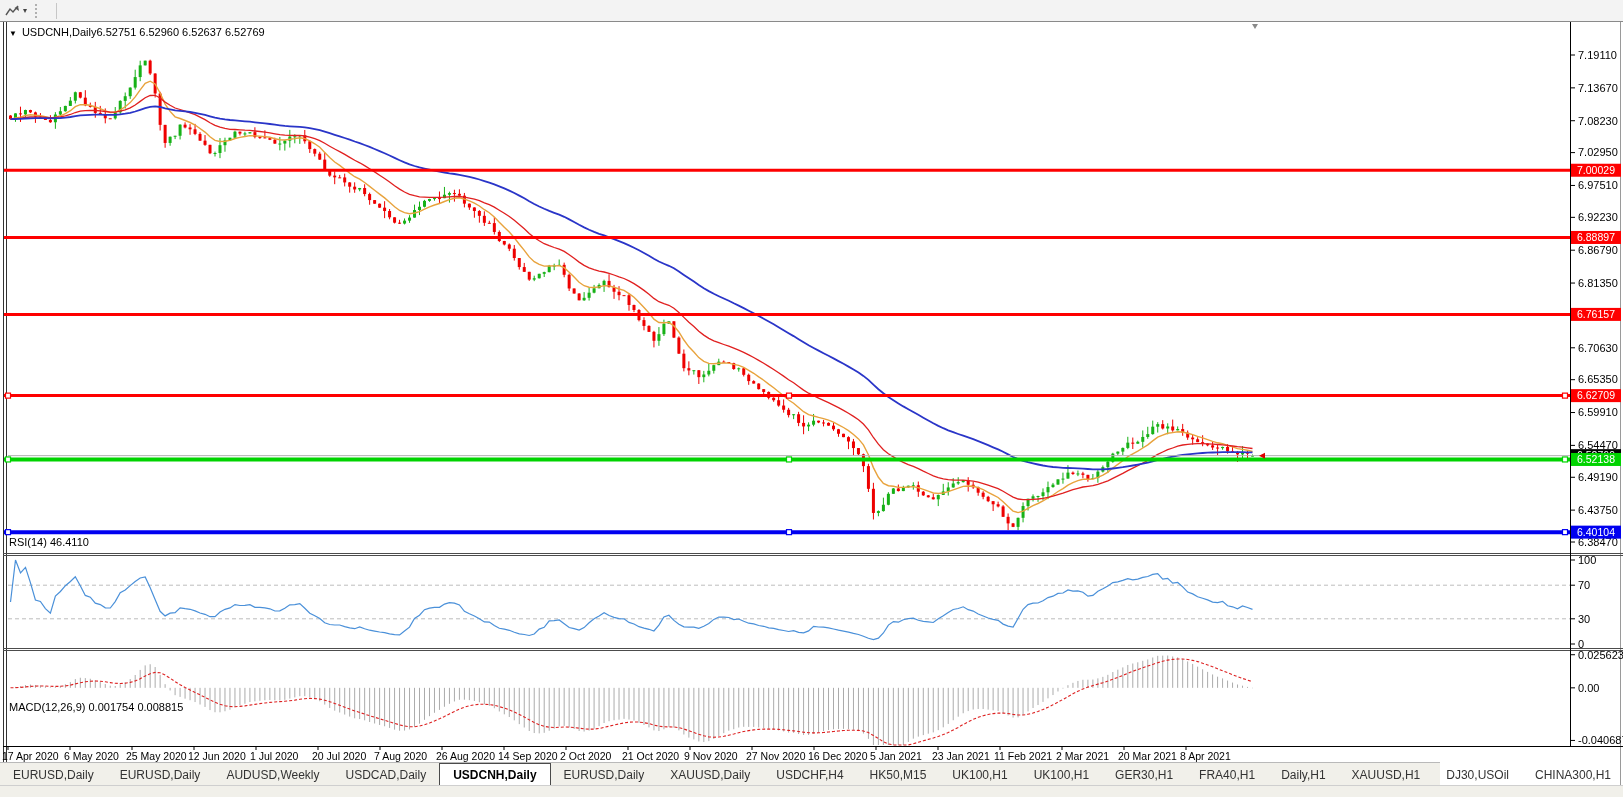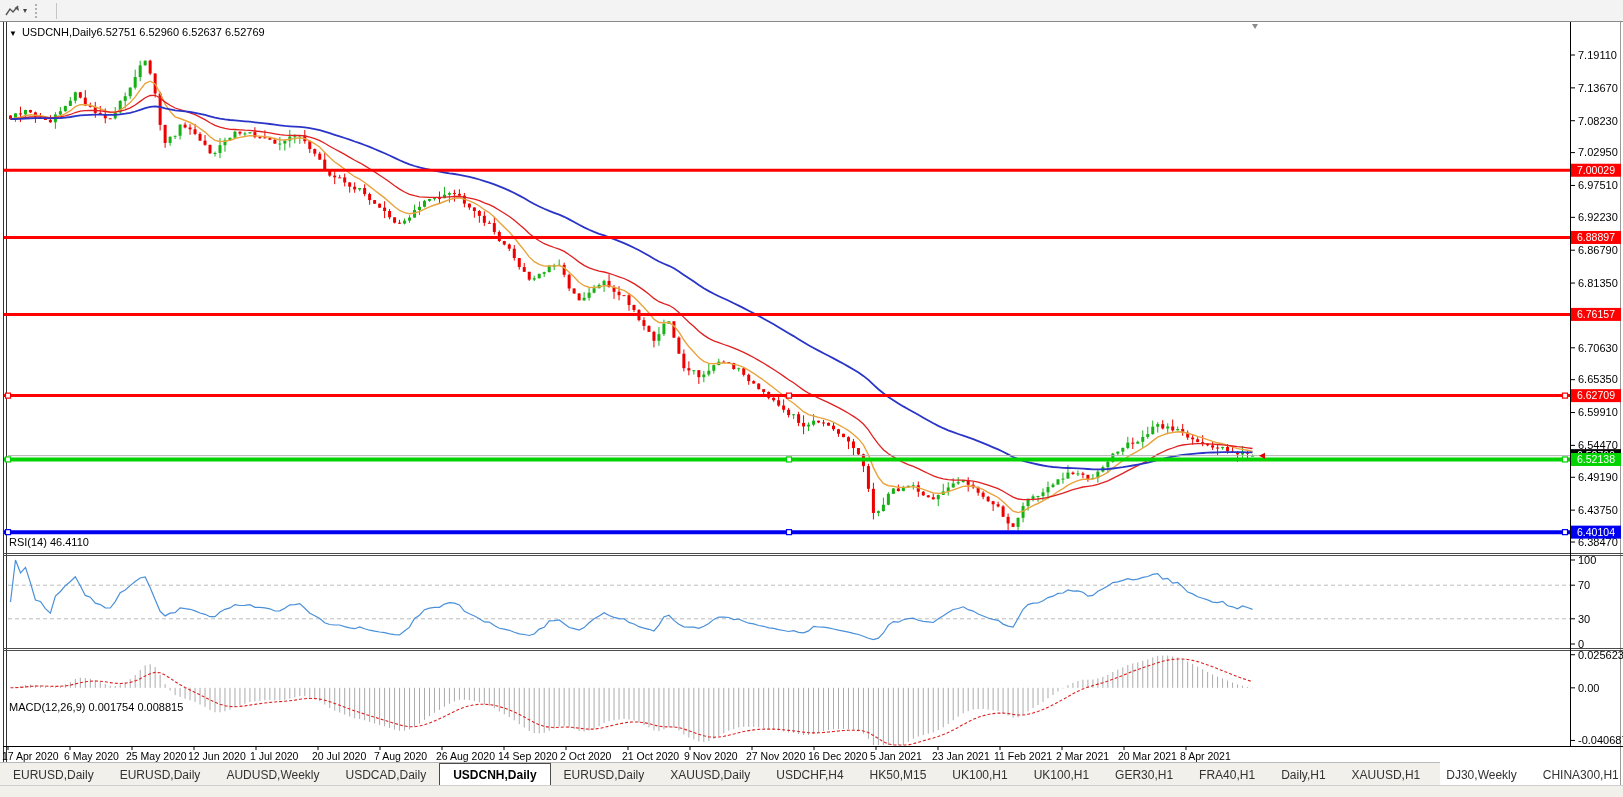--- a/index.html
+++ b/index.html
@@ -998,21 +998,21 @@
       <div class="tab">UK100,H1</div>
       <div class="tabsep"></div>
       <div class="tab">GER30,H1</div>
       <div class="tabsep"></div>
       <div class="tab">FRA40,H1</div>
       <div class="tabsep"></div>
       <div class="tab">Daily,H1</div>
       <div class="tabsep"></div>
       <div class="tab">XAUUSD,H1</div>
       <div class="tabsep"></div>
-      <div class="tab">DJ30,Weekly</div>
+      <div class="tab">DJ30,USOil</div>
       <div class="tabsep"></div>
       <div class="tab">CHINA300,H1</div>
       <div class="tabsep"></div>
       <div class="tab">U</div>
     </div>
   <div class="statusbar"></div>
 
 </div>
 
 </body></html>

